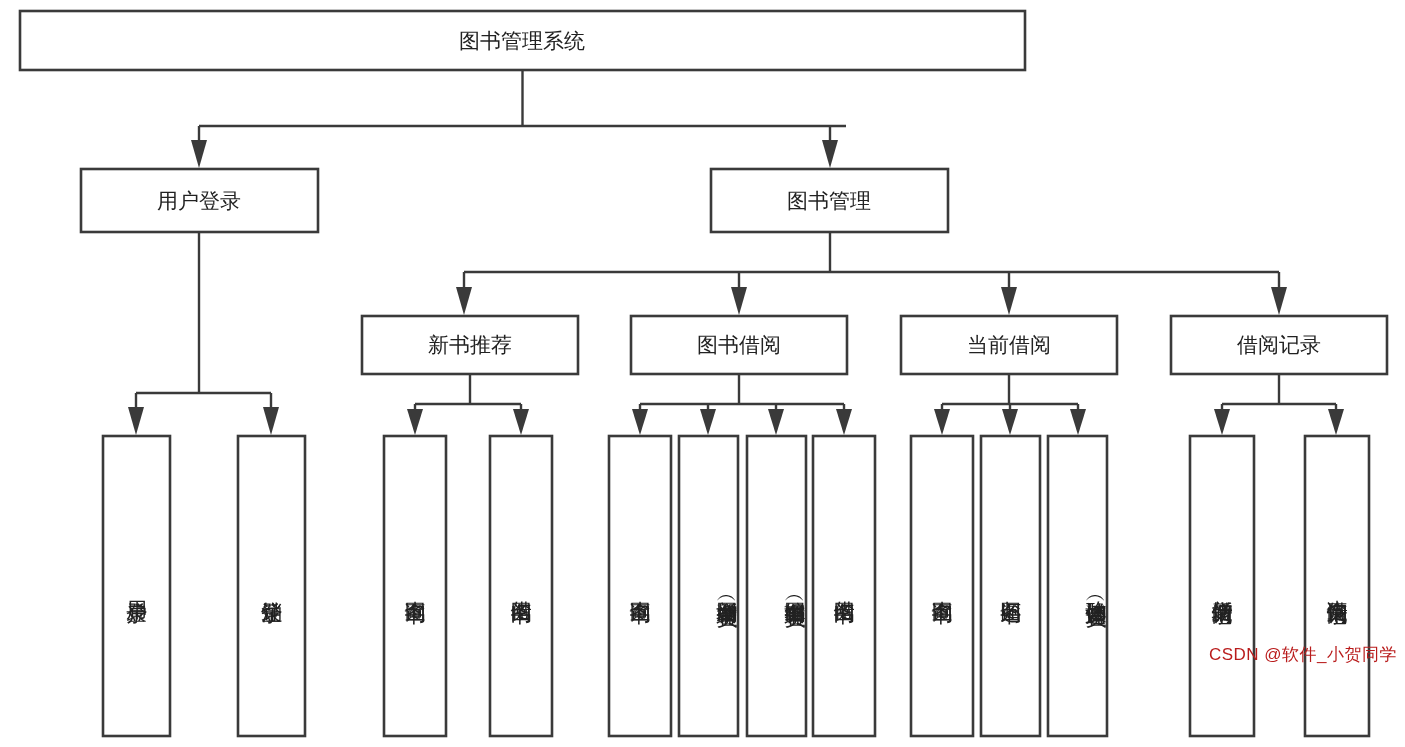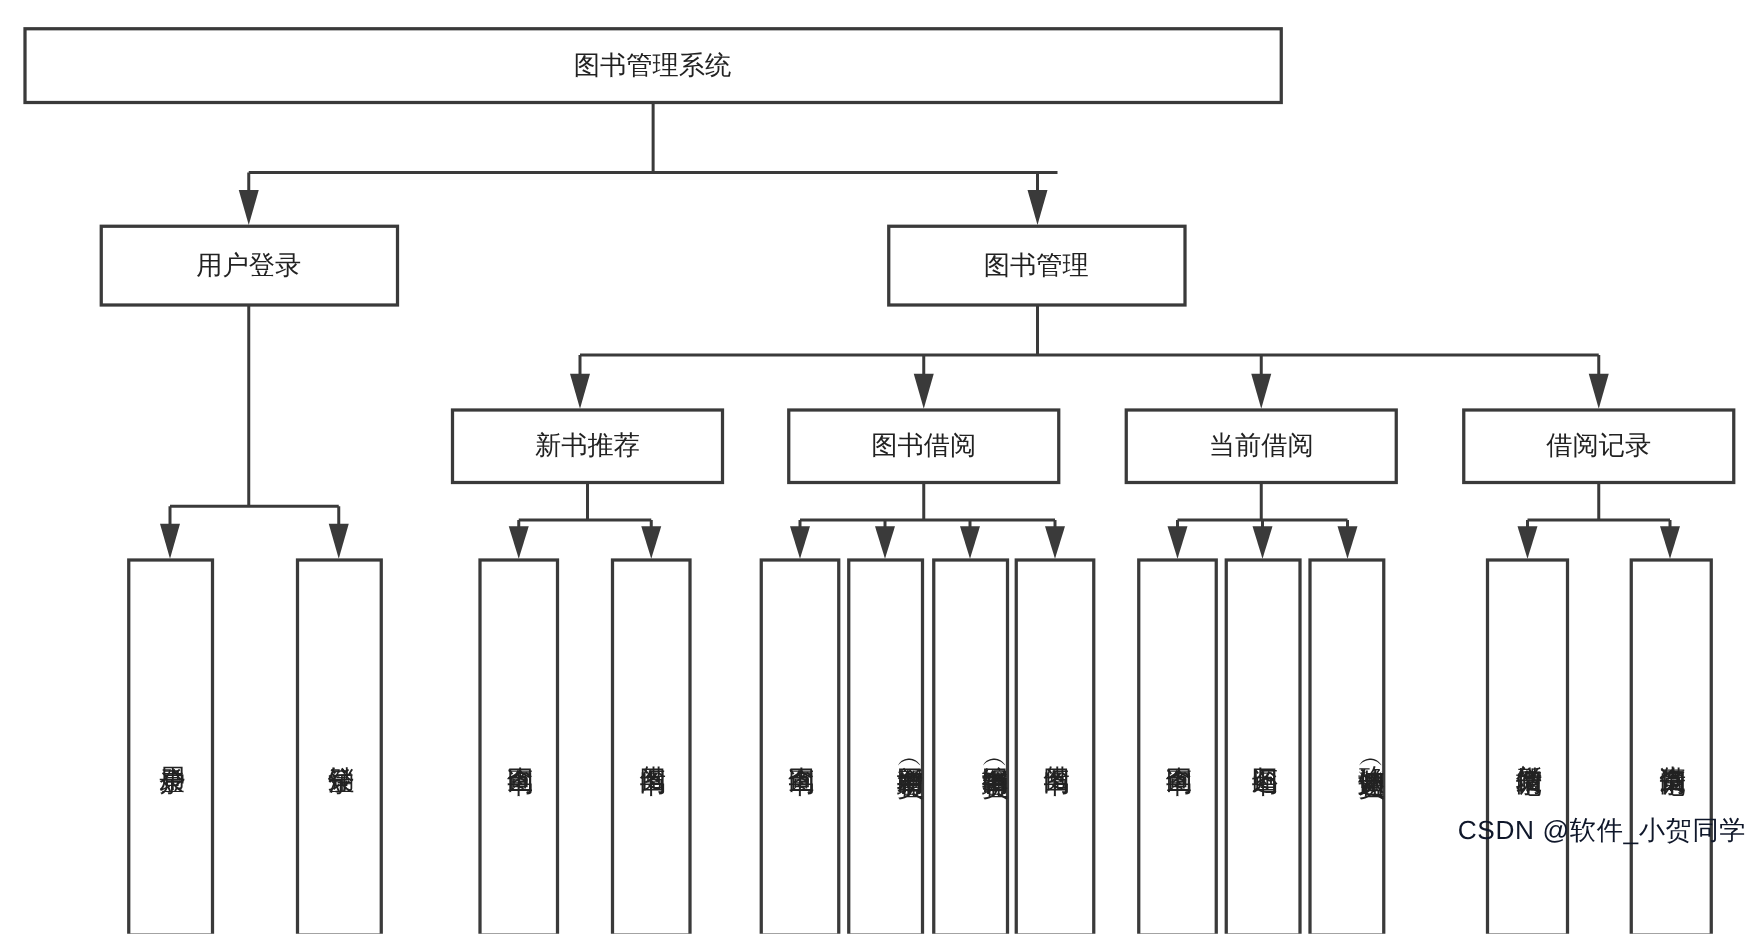--- a/index.html
+++ b/index.html
@@ -10,21 +10,21 @@
   body {
     width: 1405px;
     height: 747px;
     font-family: "Liberation Sans", "DejaVu Sans", sans-serif;
     overflow: hidden;
     position: relative;
   }
   #diagram-root {
     position: absolute;
     left: 0;
-    top: 12px;
+    top: 0;
     width: 1405px;
     height: 670px;
   }
   svg#tree-svg {
     display: block;
     width: 1405px;
     height: 747px;
   }
   .node-box {
     fill: #ffffff;
@@ -65,22 +65,22 @@
     pointer-events: none;
   }
   .leaf-label.centered {
     align-items: center;
   }
   .watermark {
     position: absolute;
     right: 8px;
     bottom: 4px;
     font-family: "Liberation Sans", "DejaVu Sans", sans-serif;
-    font-size: 21px;
-    color: #0f172a;
+    font-size: 17px;
+    color: #b91c1c;
     letter-spacing: 0.5px;
     user-select: none;
     white-space: nowrap;
   }
 </style>
 </head>
 <body>
 
 <div id="diagram-root">
 

